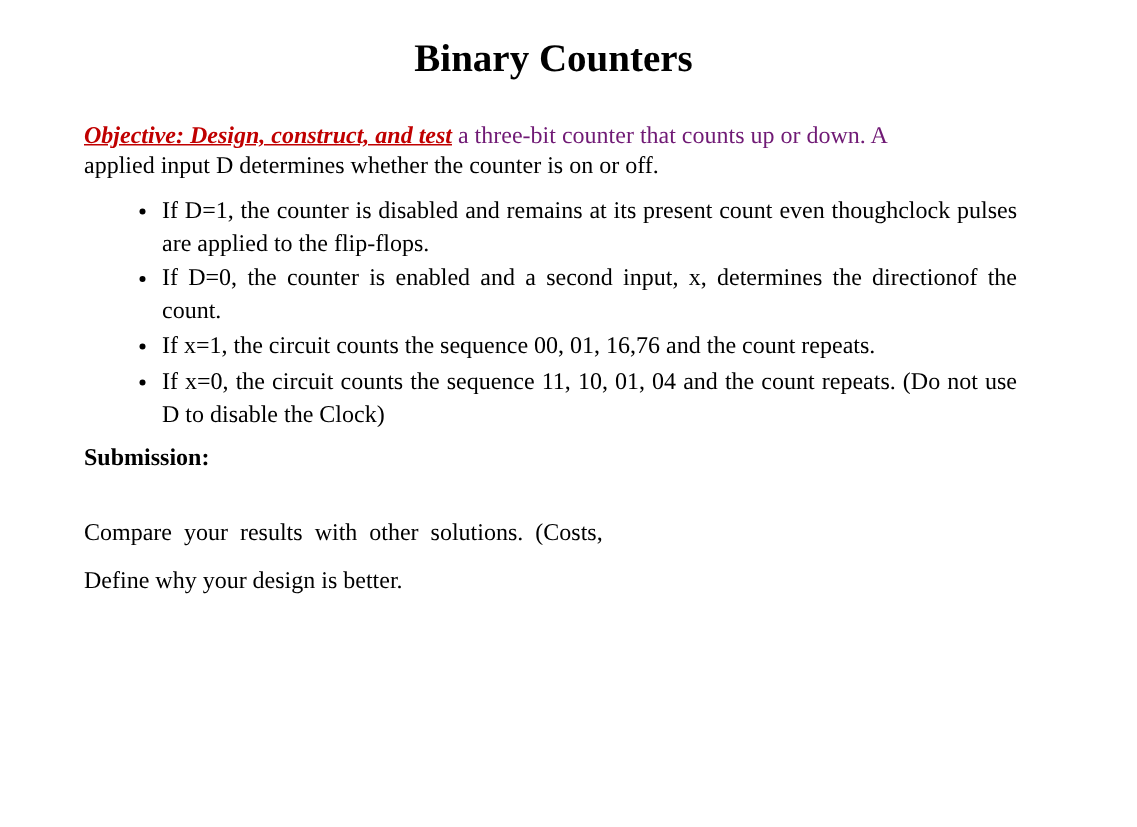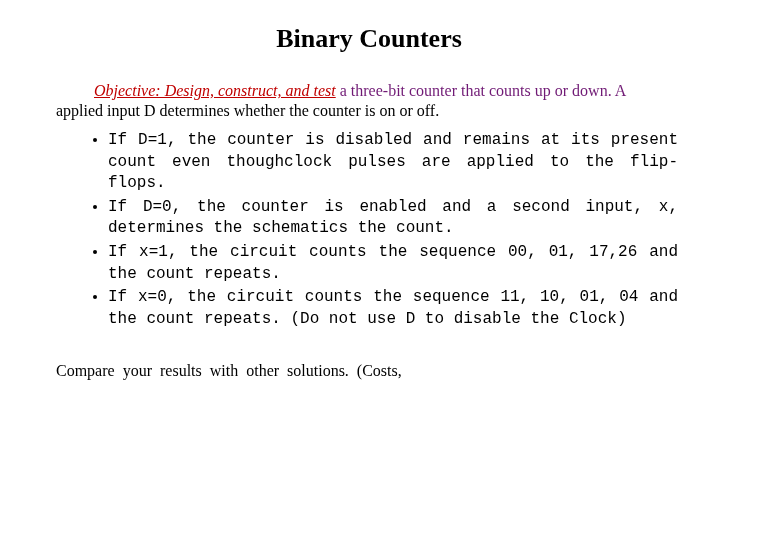--- a/index.html
+++ b/index.html
@@ -21,37 +21,35 @@
     font-size: 26px;
     margin: 0 0 28px 0;
   }
   .objective-line {
     font-size: 16px;
     text-align: justify;
     margin: 0 0 2px 0;
   }
   .objective-lead {
     color: #c00000;
-    font-weight: normal;
+    font-weight: bold;
     font-style: italic;
     text-decoration: underline;
-    margin-left: 38px;
   }
   .objective-tail {
     color: #701a75;
   }
   .obj-line2 {
     font-size: 16px;
     margin: 0 0 10px 0;
   }
   ul.bullets {
     margin: 0 0 10px 0;
     padding-left: 52px;
     list-style: disc;
-    font-family: Liberation Mono, monospace;
   }
   ul.bullets li {
     font-size: 16px;
     text-align: justify;
     margin: 0 0 2px 0;
     padding-right: 4px;
     line-height: 1.35;
   }
   .para {
     font-size: 16px;
@@ -75,25 +73,27 @@
 
   <h1 class="title">Binary Counters</h1>
 
   <p class="objective-line">
     <span class="objective-lead">Objective: Design, construct, and test</span><span class="objective-tail"> a three-bit counter that counts up or down. A</span>
   </p>
   <p class="obj-line2">applied input D determines whether the counter is on or off.</p>
 
   <ul class="bullets">
     <li>If D=1, the counter is disabled and remains at its present count even thoughclock pulses are applied to the flip-flops.</li>
-    <li>If D=0, the counter is enabled and a second input, x, determines the schematics the count.</li>
-    <li>If x=1, the circuit counts the sequence 00, 01, 17,26 and the count repeats.</li>
+    <li>If D=0, the counter is enabled and a second input, x, determines the directionof the count.</li>
+    <li>If x=1, the circuit counts the sequence 00, 01, 16,76 and the count repeats.</li>
     <li>If x=0, the circuit counts the sequence 11, 10, 01, 04 and the count repeats. (Do not use D to disable the Clock)</li>
   </ul>
 
 
+  <p class="para sub-head">Submission:</p>
 
 
   <p class="para spaced">Compare your results with other solutions. (Costs,</p>
 
 
+  <p class="para">Define why your design is better.</p>
 
 </div>
 
 </body></html>

